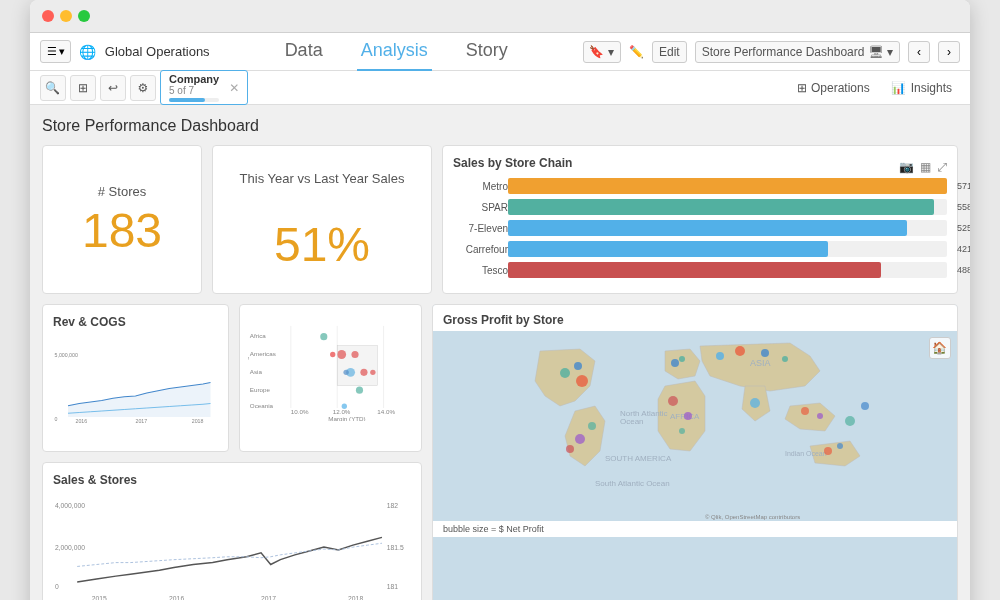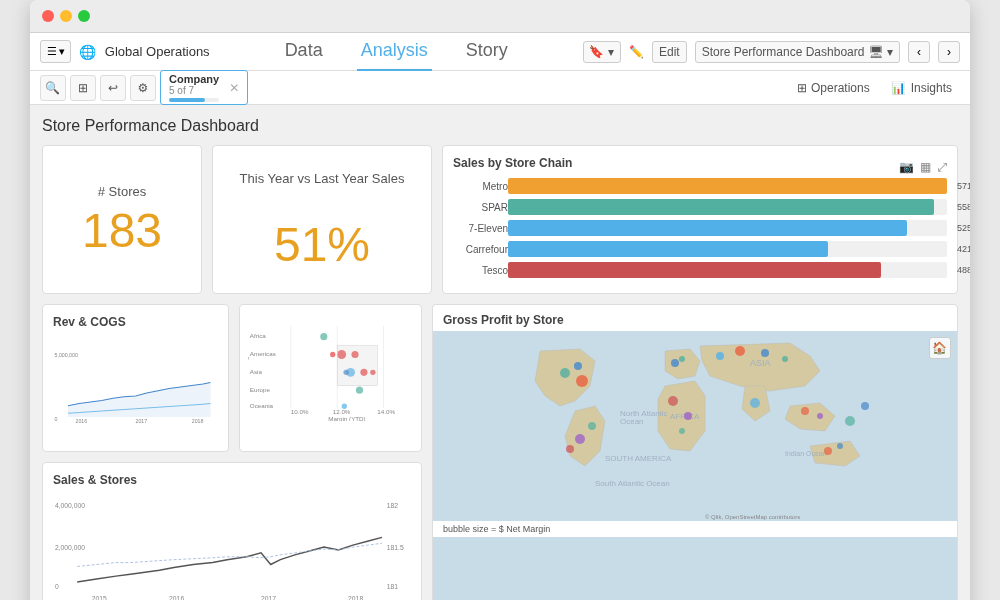--- a/index.html
+++ b/index.html
@@ -594,18 +594,18 @@
               <circle cx="295" cy="80" r="4" fill="#e86040" opacity="0.7"></circle>
               <circle cx="310" cy="85" r="3" fill="#9955cc" opacity="0.7"></circle>
               <circle cx="340" cy="90" r="5" fill="#52b0a0" opacity="0.7"></circle>
               <circle cx="355" cy="75" r="4" fill="#4488cc" opacity="0.7"></circle>
               <circle cx="318" cy="120" r="4" fill="#e86040" opacity="0.7"></circle>
               <circle cx="330" cy="115" r="3" fill="#4488cc" opacity="0.7"></circle>
 
               <text x="195" y="188" font-size="6" fill="#888">© Qlik, OpenStreetMap contributors</text>
             </svg>
           </div>
-          <div class="map-caption">bubble size = $ Net Margin</div>
+          <div class="map-caption">bubble size = $ Net Profit</div>
         </div>
       </div>
     </div>
   </div>
 </div>
 
 </body></html>

